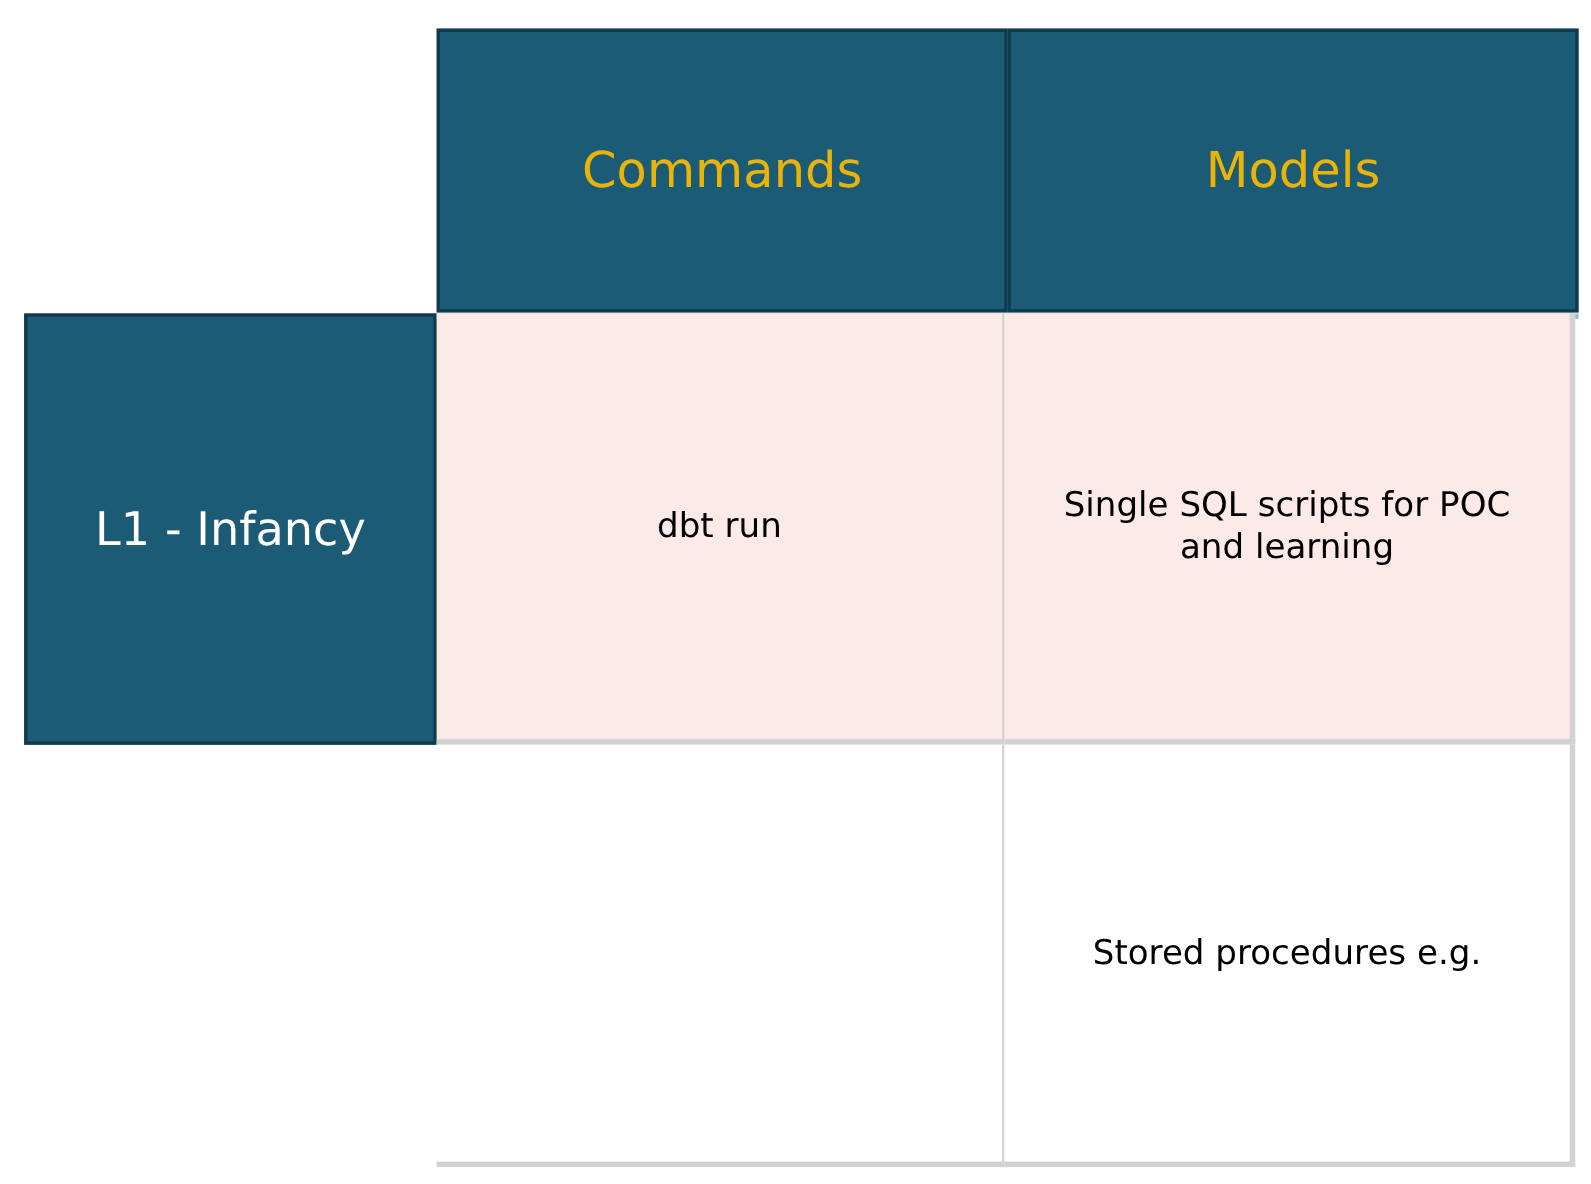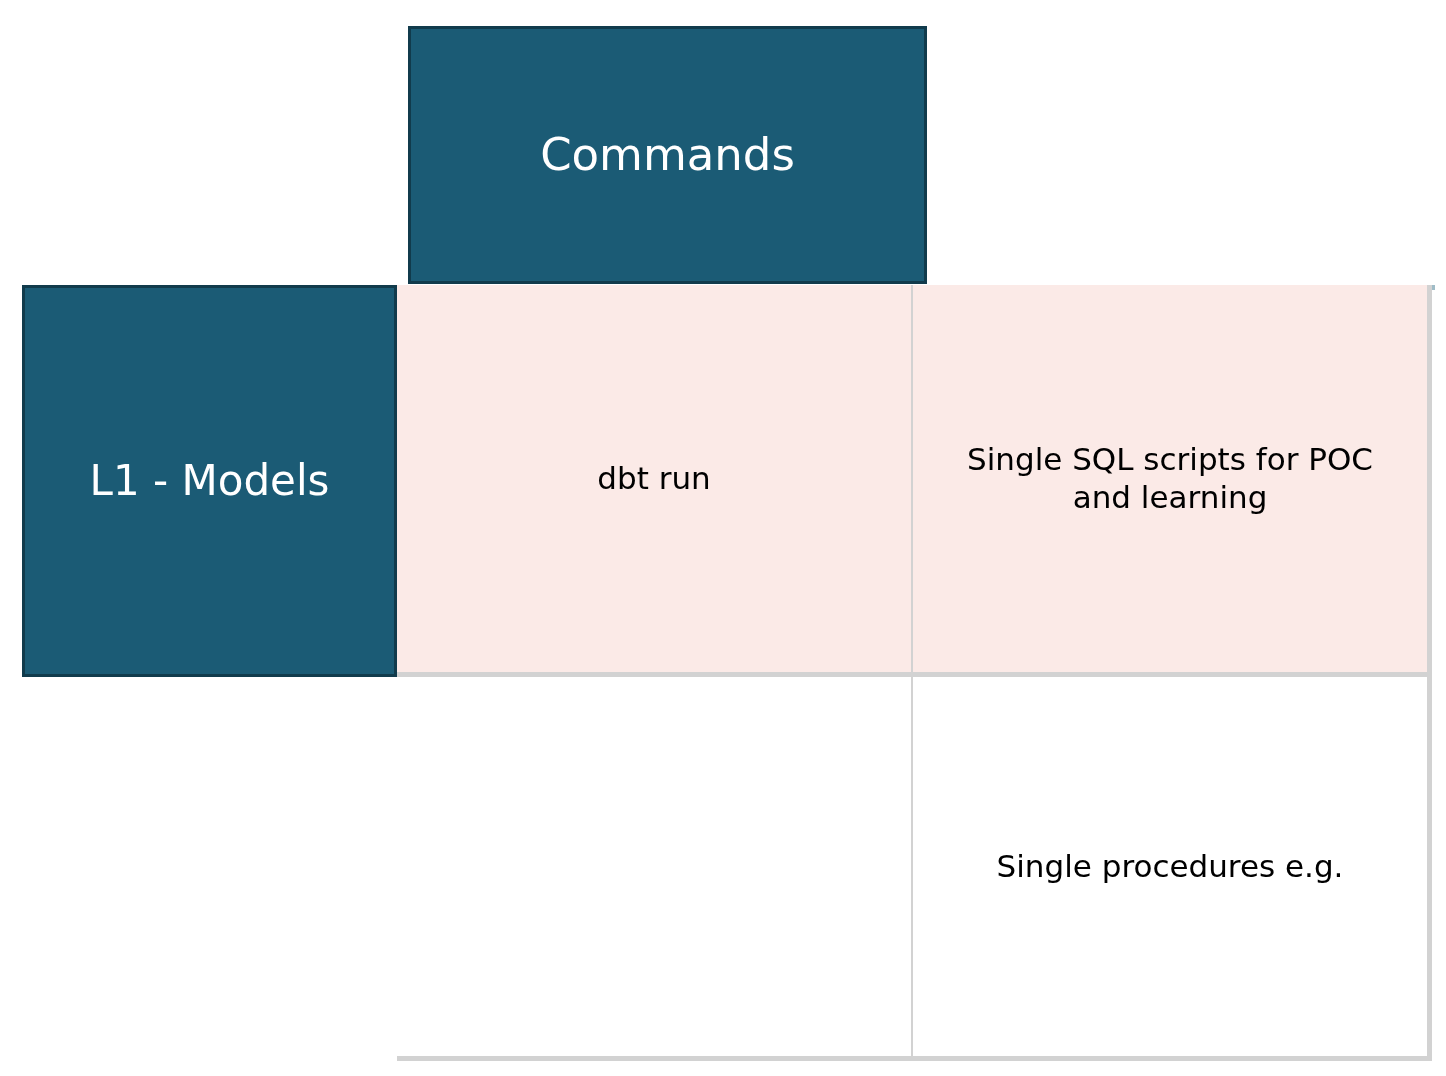--- a/index.html
+++ b/index.html
@@ -30,26 +30,25 @@
     line-height: 1.22;
   }
 
   
   .col-header {
     position: absolute;
     display: flex;
     align-items: center;
     justify-content: center;
     background: #1b5b75;
-    color: #ffffff;
+    color: #eab308;
     font-size: 45px;
     font-weight: 400;
     box-sizing: border-box;
     border: 3px solid #113b4c;
-    margin-left: 11px;
   }
   #col-header-commands {
     left: 397px;
     top: 26px;
     width: 519px;
     height: 258px;
   }
   #col-header-models {
     left: 916px;
     top: 26px;
@@ -117,40 +116,43 @@
 </style>
 </head>
 <body>
 
 <div id="matrix-canvas">
 
   <div id="col-header-commands" class="col-header">
     <span class="cell-text">Commands</span>
   </div>
 
+  <div id="col-header-models" class="col-header">
+    <span class="cell-text">Models</span>
+  </div>
 
   <div id="row-header-l1" class="row-header">
-    <span class="cell-text">L1 - Models</span>
+    <span class="cell-text">L1 - Infancy</span>
   </div>
 
 
   <div id="body-grid">
 
     <div class="row-l1">
       <div class="body-cell c-commands">
         <span class="cell-text">dbt run</span>
       </div>
       <div class="body-cell c-models">
         <span class="cell-text">Single SQL scripts for POC and learning</span>
       </div>
     </div>
 
     <div class="row-l0">
       <div class="body-cell c-commands">
         <span class="cell-text"></span>
       </div>
       <div class="body-cell c-models">
-        <span class="cell-text">Single procedures e.g.</span>
+        <span class="cell-text">Stored procedures e.g.</span>
       </div>
     </div>
 
   </div>
 </div>
 
 </body></html>

